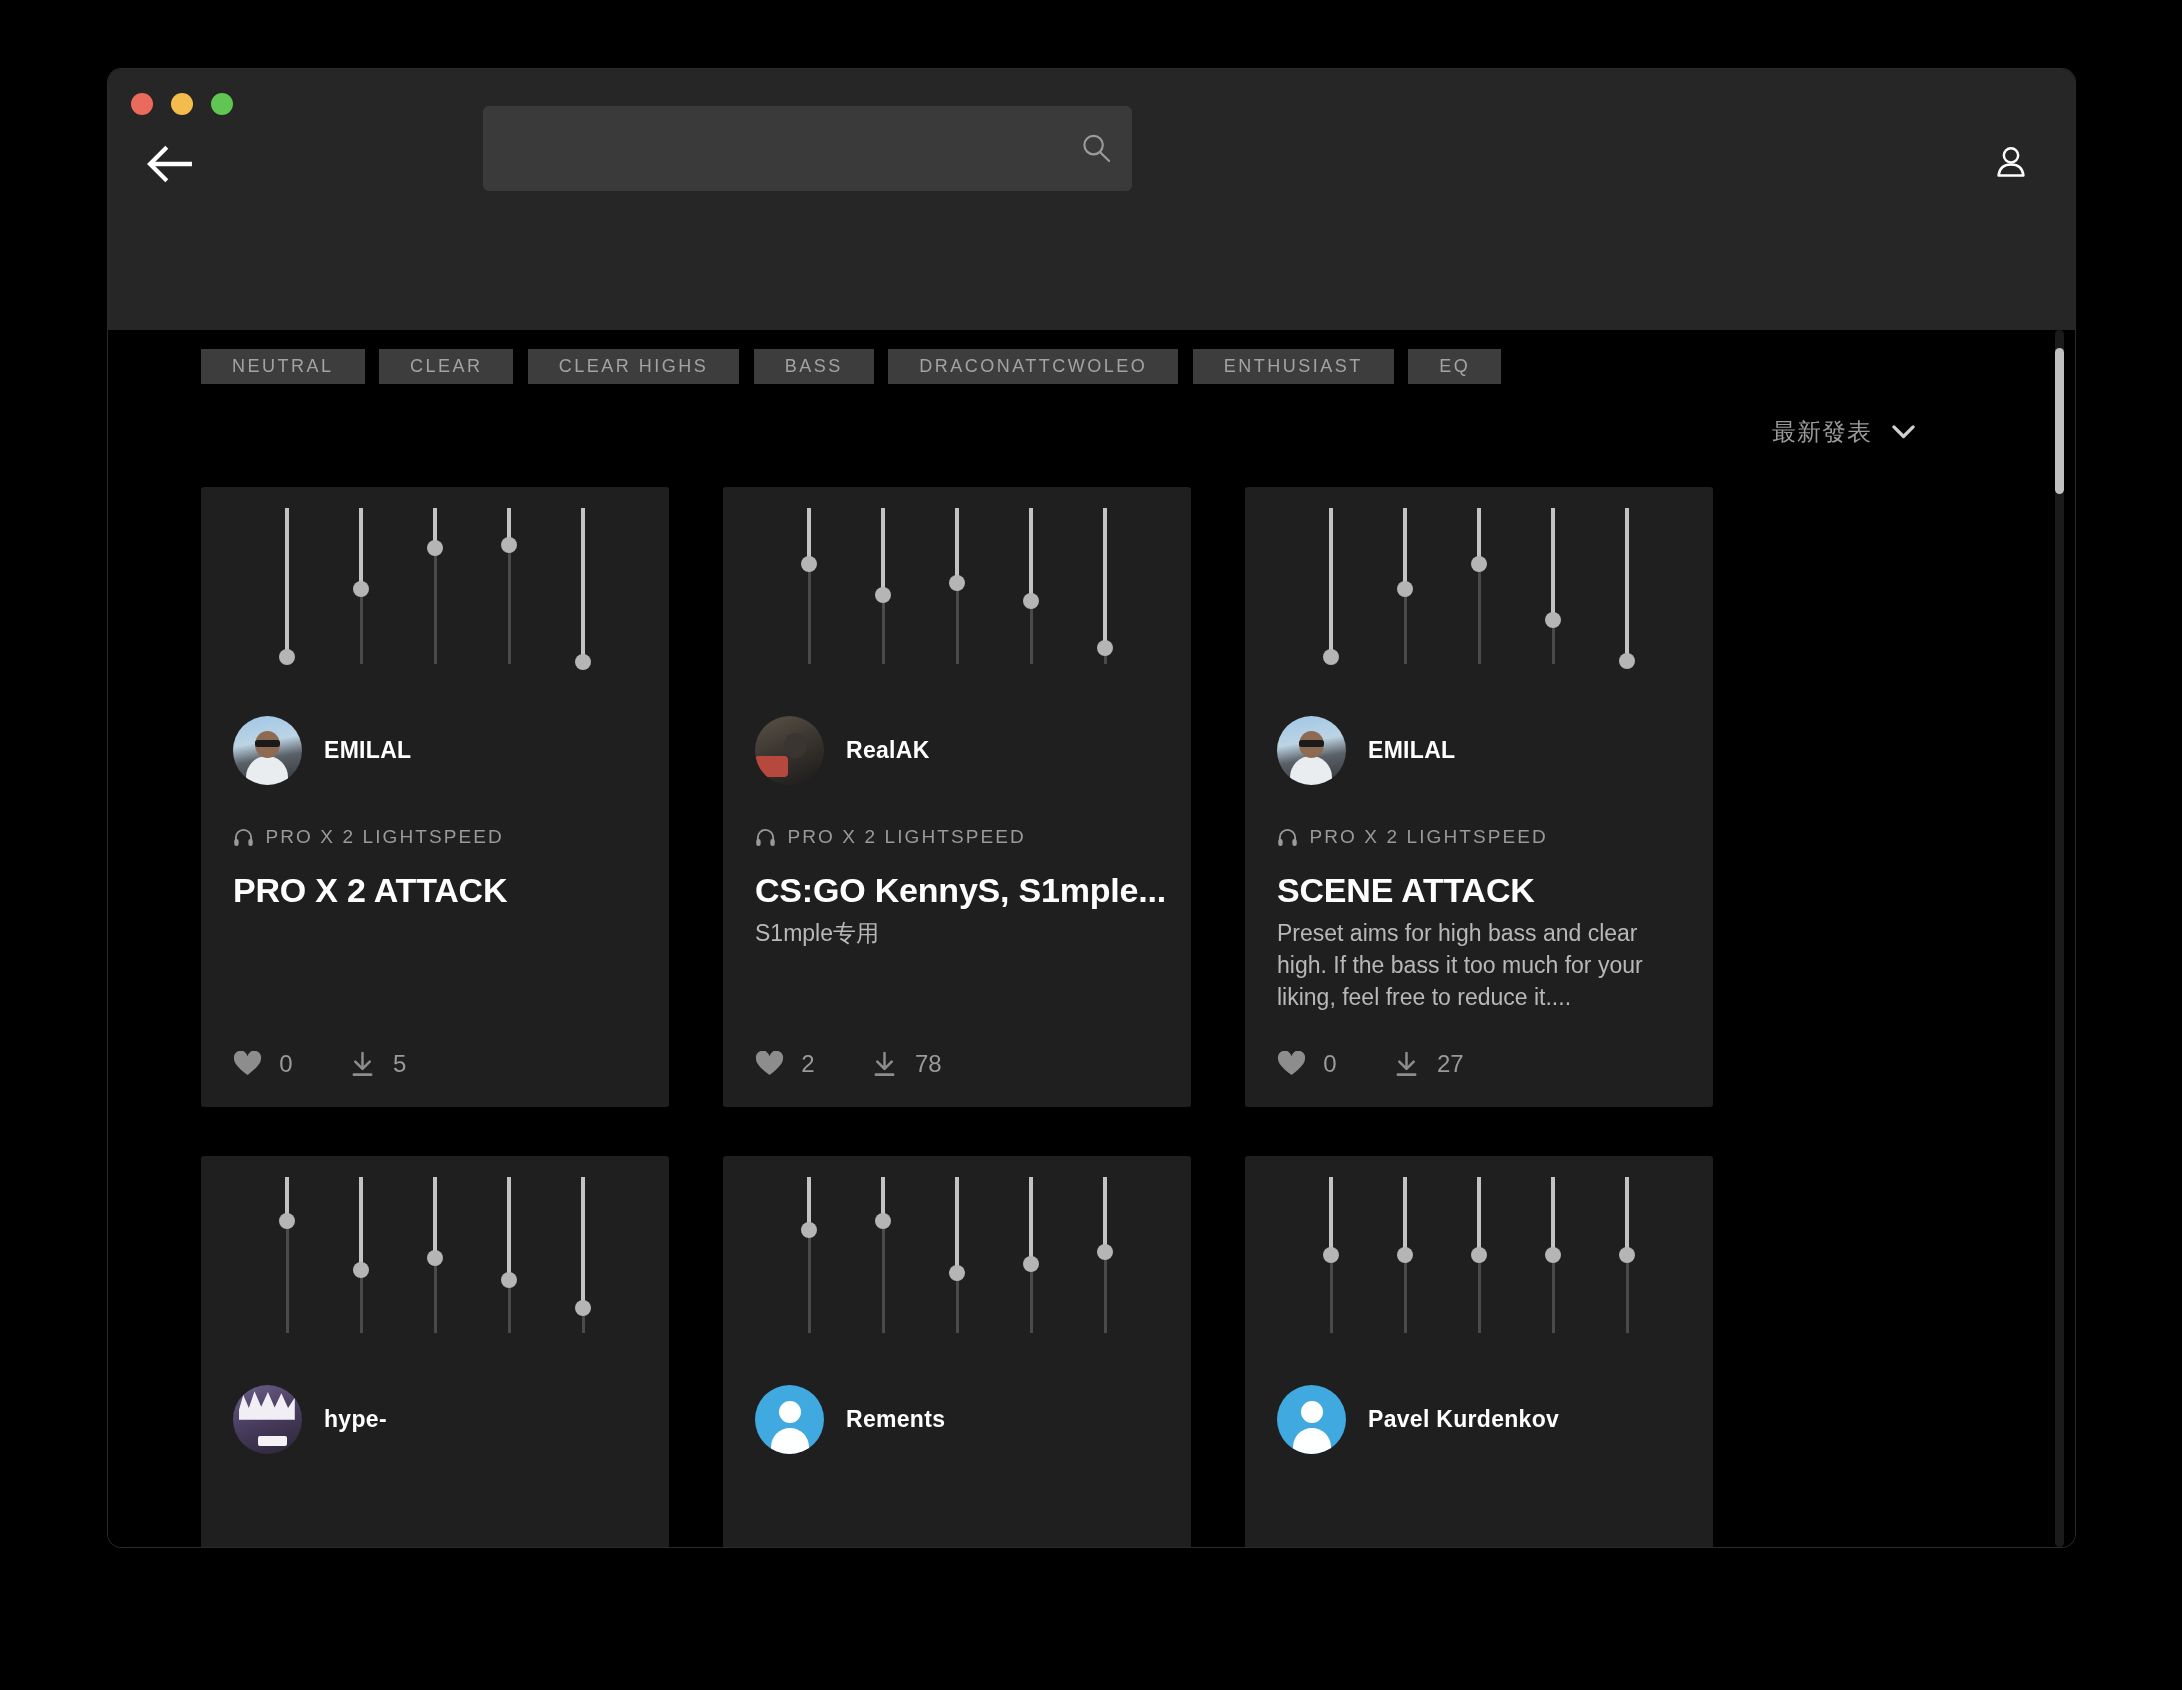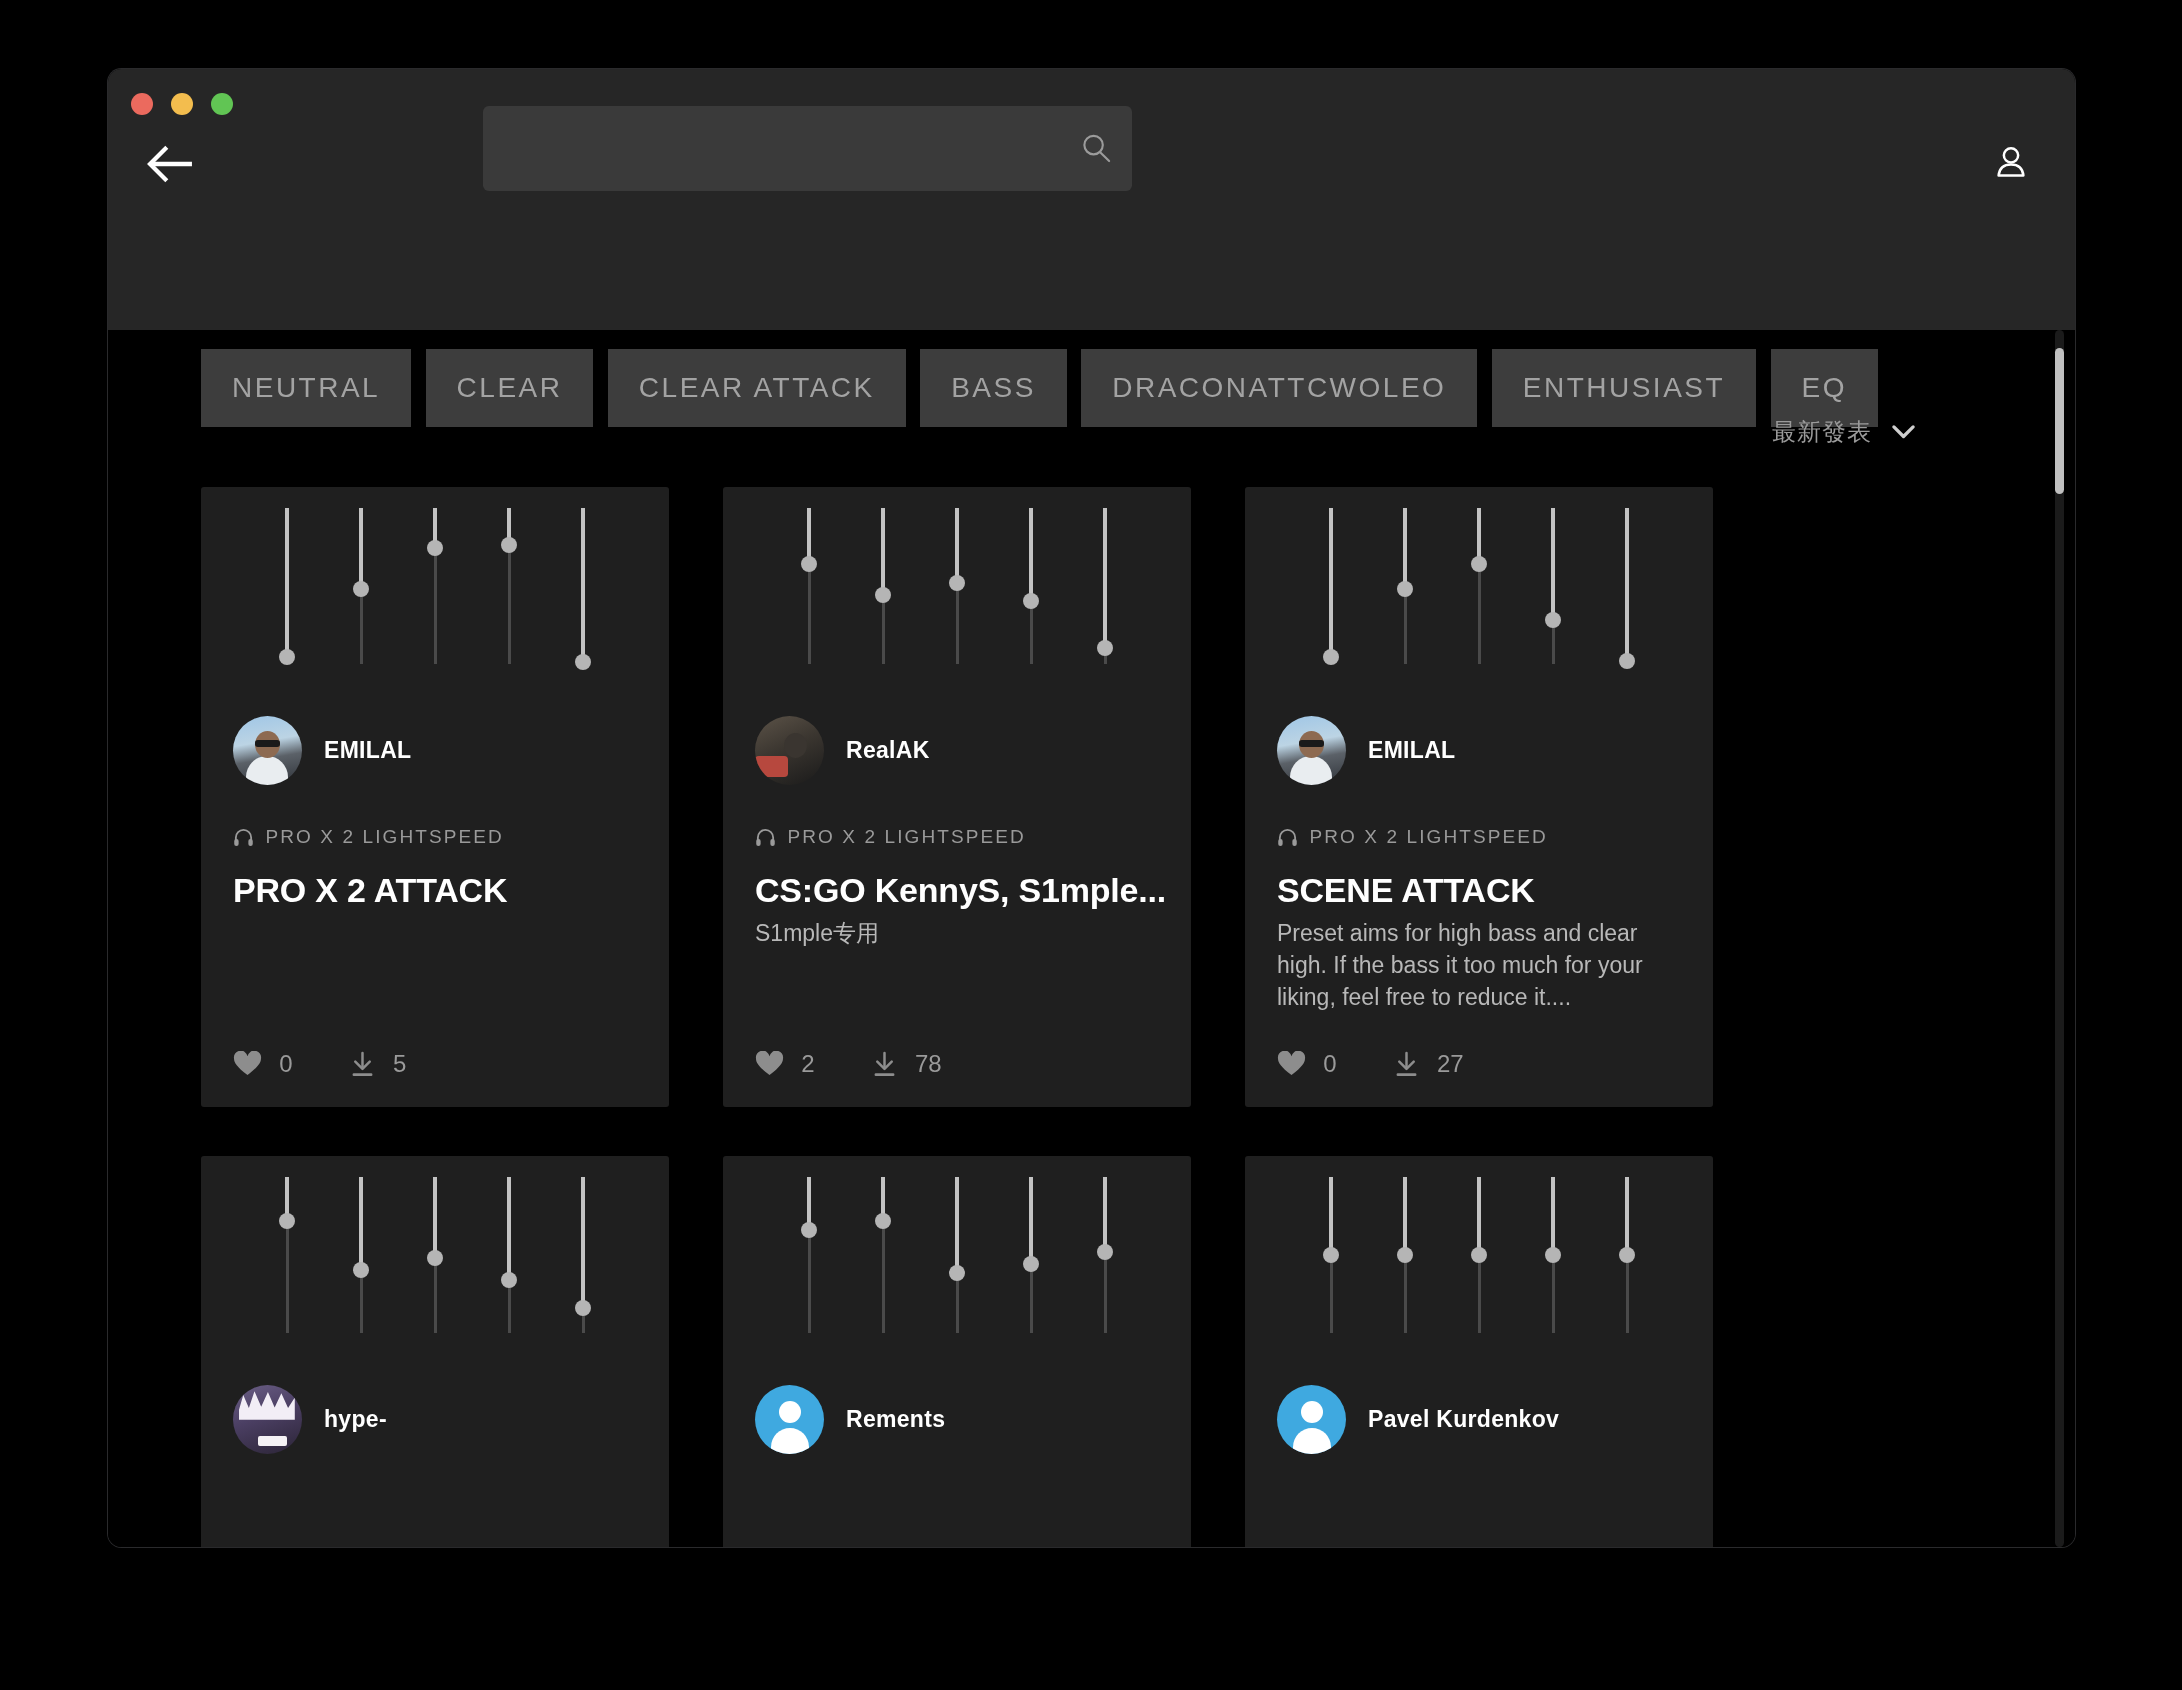--- a/index.html
+++ b/index.html
@@ -77,24 +77,24 @@
   }
 
   #tag-row {
     position: absolute; left: 93px; top: 19px;
     display: flex; gap: 14.4px;
     align-items: stretch;
   }
   .tag-chip {
     background: #3d3d3d;
     color: #a3a3a3;
-    font-size: 28px;
+    font-size: 18px;
     letter-spacing: 2.5px;
     font-weight: 500;
-    padding: 23px 31px;
+    padding: 7px 31px;
     white-space: nowrap;
     cursor: pointer;
     display: flex; align-items: center;
   }
 
   #sort-control {
     position: absolute; right: 159px; top: 86px;
     display: flex; align-items: center; gap: 19px;
     cursor: pointer;
   }
@@ -280,21 +280,21 @@
         <path d="M9 35 C10 26 15 23.5 22 23.5 C29 23.5 34 26 35 35 Z" stroke="#fff" stroke-width="2.6" fill="none" stroke-linejoin="round"></path>
       </svg>
     </div>
   </div>
 
   <div id="content">
 
     <div id="tag-row">
         <div class="tag-chip">NEUTRAL</div>
         <div class="tag-chip">CLEAR</div>
-        <div class="tag-chip">CLEAR ATTACK</div>
+        <div class="tag-chip">CLEAR HIGHS</div>
         <div class="tag-chip">BASS</div>
         <div class="tag-chip">DRACONATTCWOLEO</div>
         <div class="tag-chip">ENTHUSIAST</div>
         <div class="tag-chip">EQ</div>
       </div>
 
     <div id="sort-control">
       <span id="sort-label">最新發表</span>
       <svg width="25" height="15.4" viewBox="0 0 26 16">
         <path d="M3 3 L13 13 L23 3" stroke="#cfcfcf" stroke-width="3.4" fill="none" stroke-linecap="round" stroke-linejoin="round"></path>

